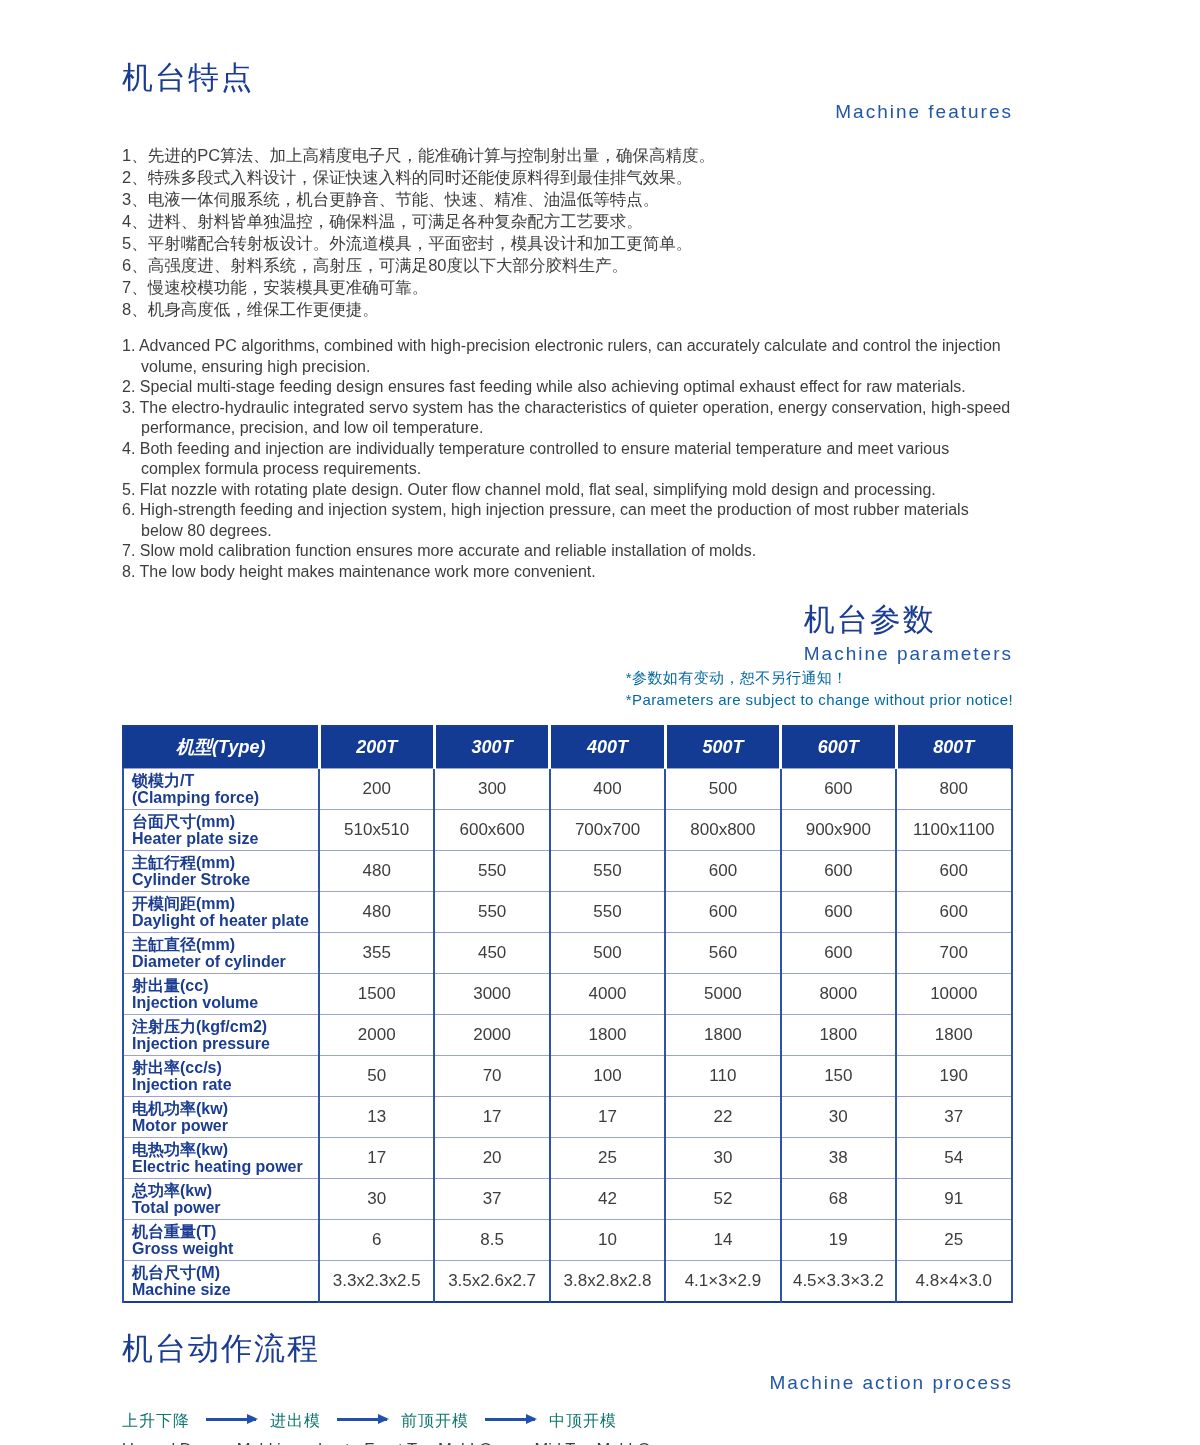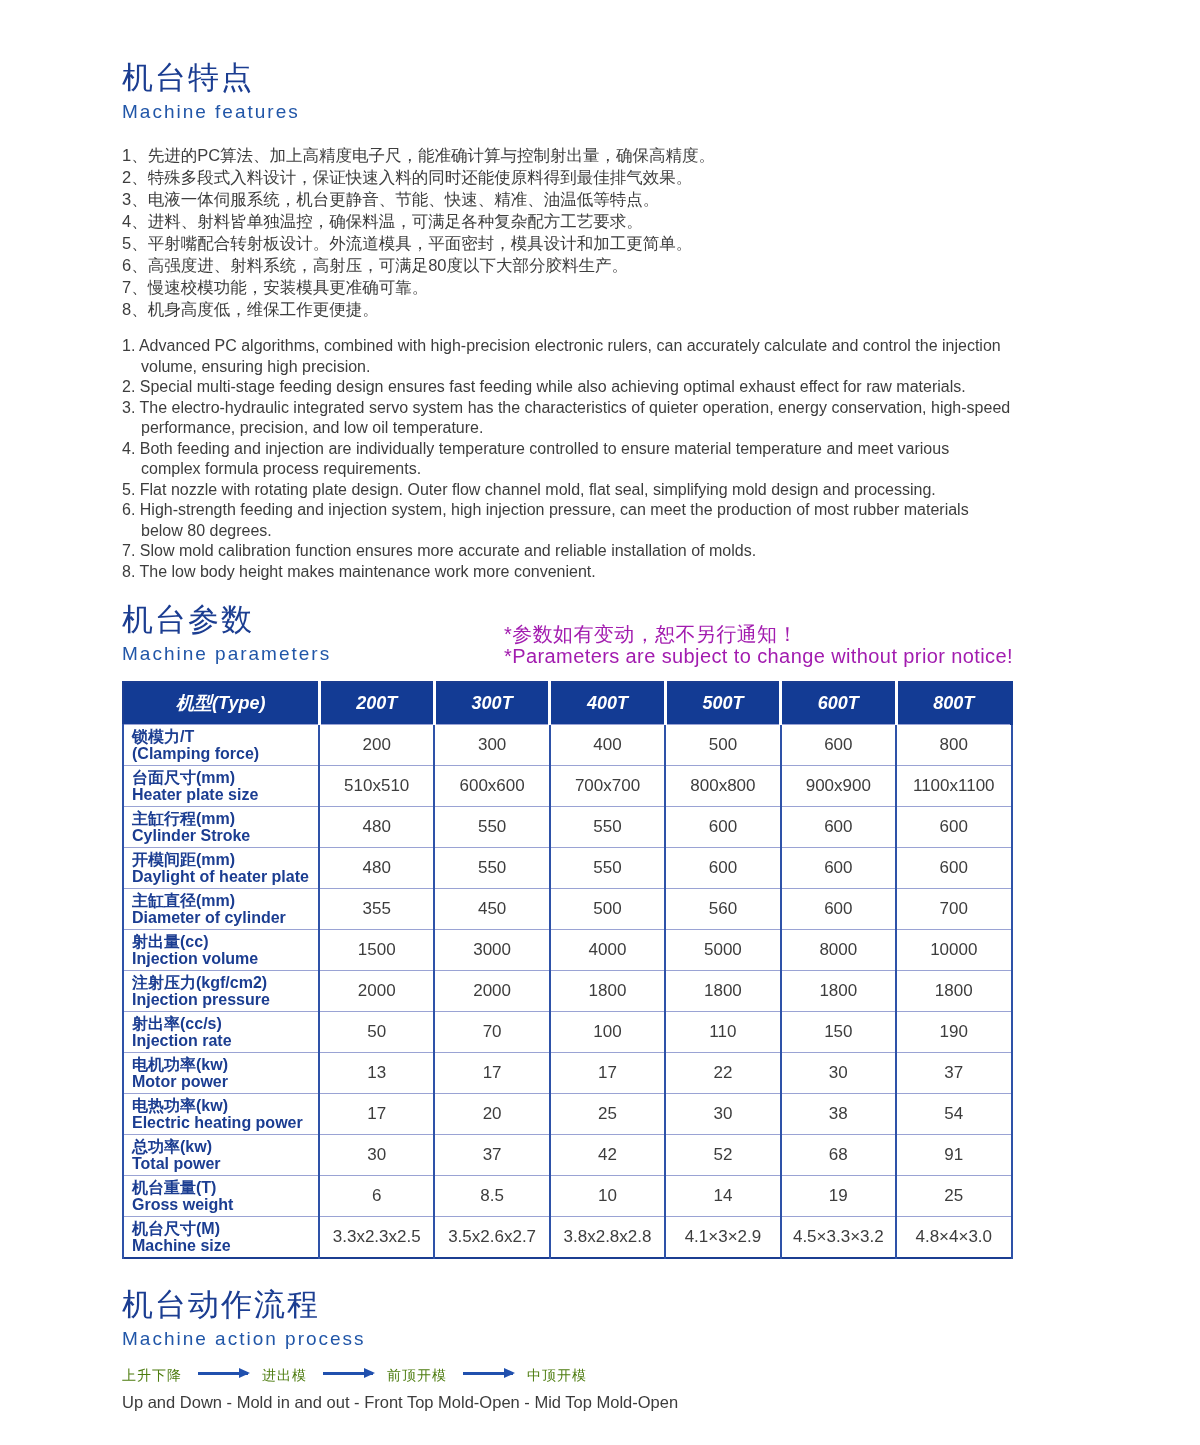--- a/index.html
+++ b/index.html
@@ -21,32 +21,33 @@
     color:#1B3D91;
     letter-spacing:2px;
     line-height:36px;
   }
   .title-en{
     margin-top:4px;
     font-size:19px;
     color:#2156A8;
     letter-spacing:2px;
     line-height:24px;
+    text-align:right;
   }
 
   
   .zh-list{margin-top:20px;font-size:16.5px;line-height:22px;color:#3D3D3D;}
   .zh-item{white-space:nowrap;}
   .en-list{margin-top:16px;font-size:16px;line-height:20.5px;color:#3D3D3D;}
   .en-item{padding-left:19px;text-indent:-19px;}
 
   
   .params{margin-top:20px;}
-  .params-head{display:flex;justify-content:space-between;align-items:flex-end;}
-  .notice{font-size:20px;line-height:20px;color:#a21caf;letter-spacing:0.4px;}
+  .params-head{display:flex;justify-content:space-between;align-items:flex-end;flex-direction:column;}
+  .notice{font-size:15px;line-height:20px;color:#0369a1;letter-spacing:0.4px;}
   .notice div{margin-top:2px;}
 
   .params-table{
     width:891px;
     border-collapse:collapse;
     table-layout:fixed;
     margin-top:15px;
     border:2px solid #1B3D91;
   }
   .params-table col.label-col{width:196px;}
@@ -82,21 +83,21 @@
     white-space:nowrap;
   }
   .params-table tbody td{
     text-align:center;
     font-size:17px;
     color:#3D3D3D;
   }
 
   
   .process{margin-top:28px;}
-  .flow{margin-top:16px;font-size:14px;color:#4d7c0f;letter-spacing:1px;}
+  .flow{margin-top:16px;font-size:16px;color:#0f766e;letter-spacing:1px;}
   .step{display:inline-block;vertical-align:middle;}
   .arrow{
     display:inline-block;vertical-align:middle;
     width:50px;height:3px;background:#2050AE;
     margin:0 14px 4px 16px;position:relative;
   }
   .arrow::after{
     content:"";position:absolute;right:-2px;top:-4px;
     width:0;height:0;
     border-left:11px solid #2050AE;

